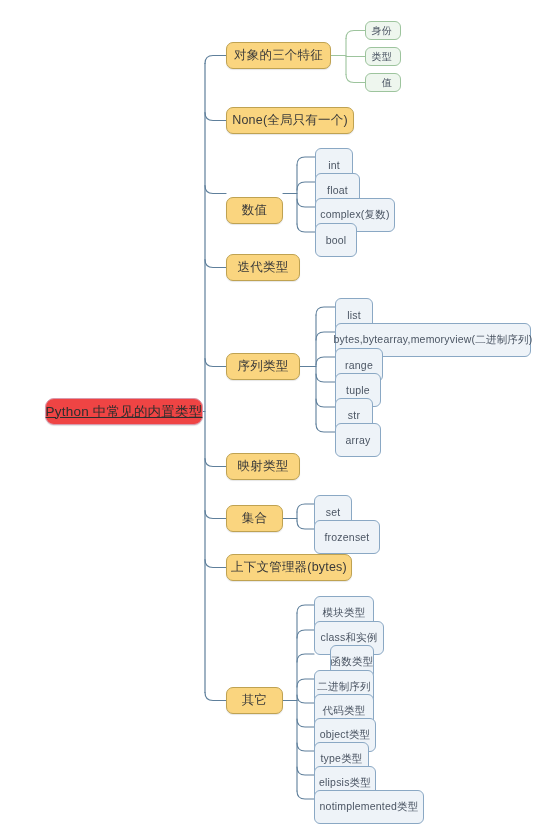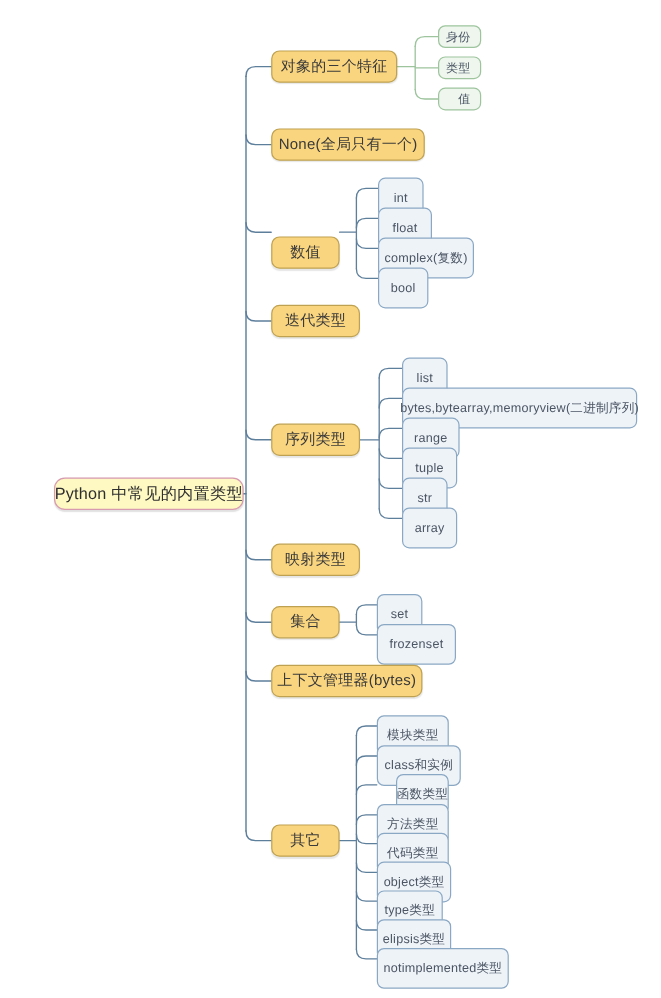--- a/index.html
+++ b/index.html
@@ -15,27 +15,28 @@
     position:absolute;
     box-sizing:border-box;
     display:flex;align-items:center;justify-content:center;
     white-space:nowrap;
     border-radius:7px;
     letter-spacing:.2px;
   }
 
   
   .node.root{
-    background:#fef9c3;
+    background:#ef4444;
     border:1px solid #d89aae;
     color:#2e2e2e;
     font-size:13.5px;
     border-radius:9px;
     box-shadow:0 1px 1px rgba(0,0,0,.12);
     padding:0 10px;
+    text-decoration:underline;
   }
 
   
   .node.lvl1{
     background:#fad57f;
     border:1px solid #bfa251;
     color:#3a3a3a;
     font-size:12.5px;
     border-radius:7px;
     box-shadow:0 1px 1px rgba(0,0,0,.10);
@@ -193,21 +194,21 @@
       <div class="node lvl2" style="left: 314px; top: 596px; width: 60px; height: 18px;">
         <span>模块类型</span>
       </div>
       <div class="node lvl2" style="left: 314px; top: 621px; width: 70px; height: 18px;">
         <span>class和实例</span>
       </div>
       <div class="node lvl2" style="left: 330px; top: 645px; width: 44px; height: 18px;">
         <span>函数类型</span>
       </div>
       <div class="node lvl2" style="left: 314px; top: 670px; width: 60px; height: 18px;">
-        <span>方法类型</span>
+        <span>二进制序列</span>
       </div>
       <div class="node lvl2" style="left: 314px; top: 694px; width: 60px; height: 18px;">
         <span>代码类型</span>
       </div>
       <div class="node lvl2" style="left: 314px; top: 718px; width: 62px; height: 18px;">
         <span>object类型</span>
       </div>
       <div class="node lvl2" style="left: 314px; top: 742px; width: 55px; height: 18px;">
         <span>type类型</span>
       </div>

